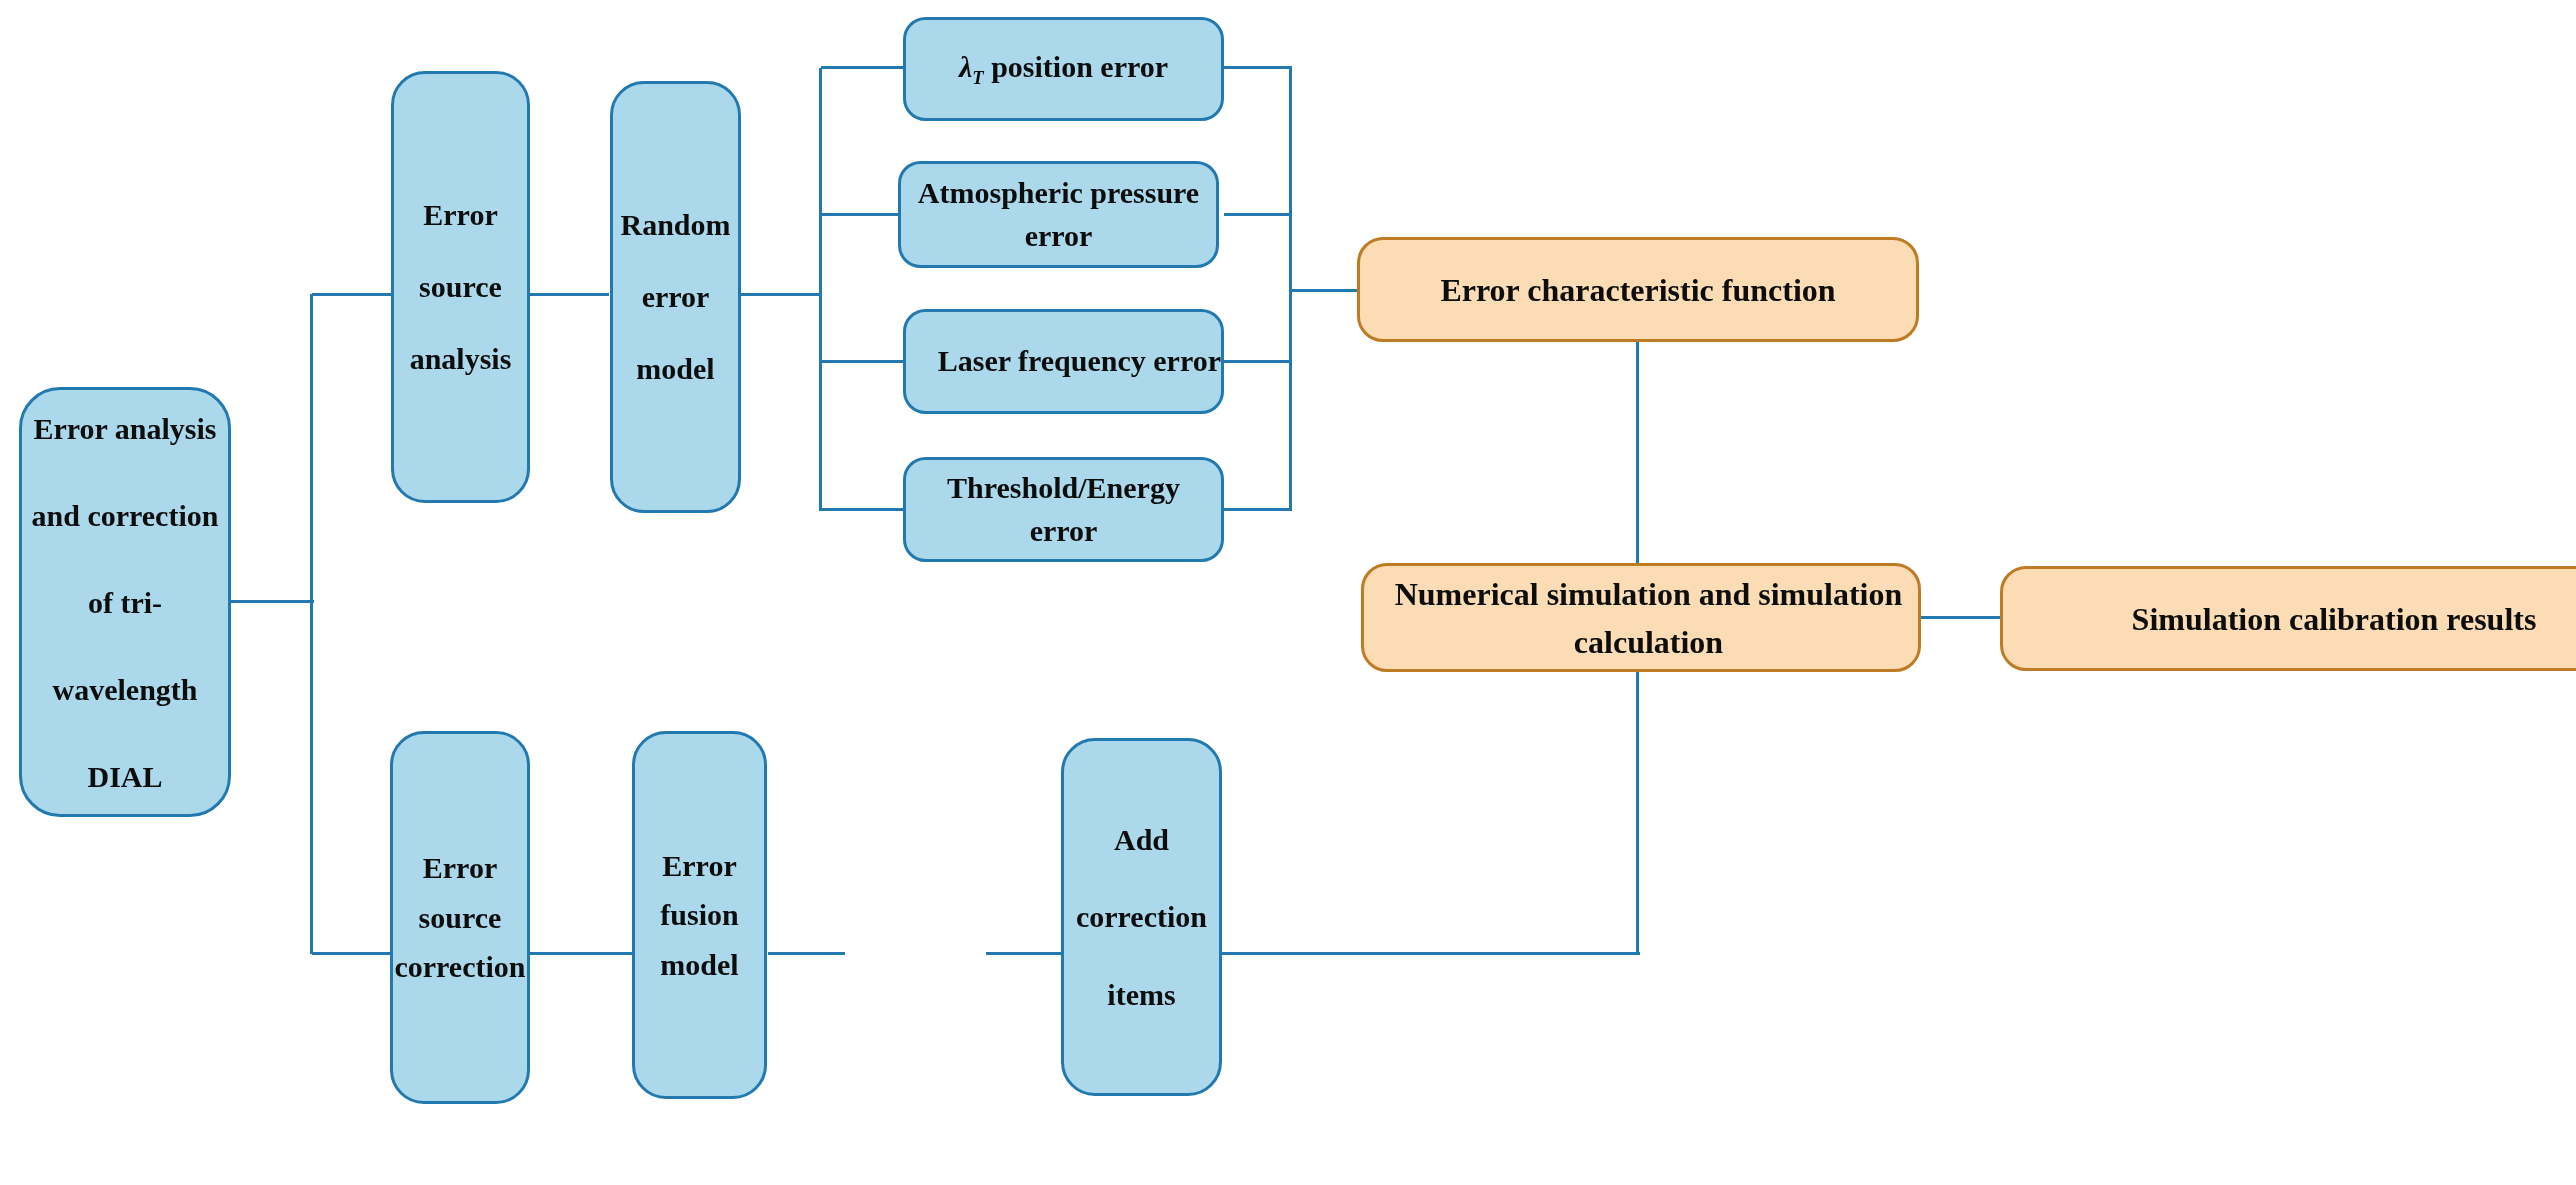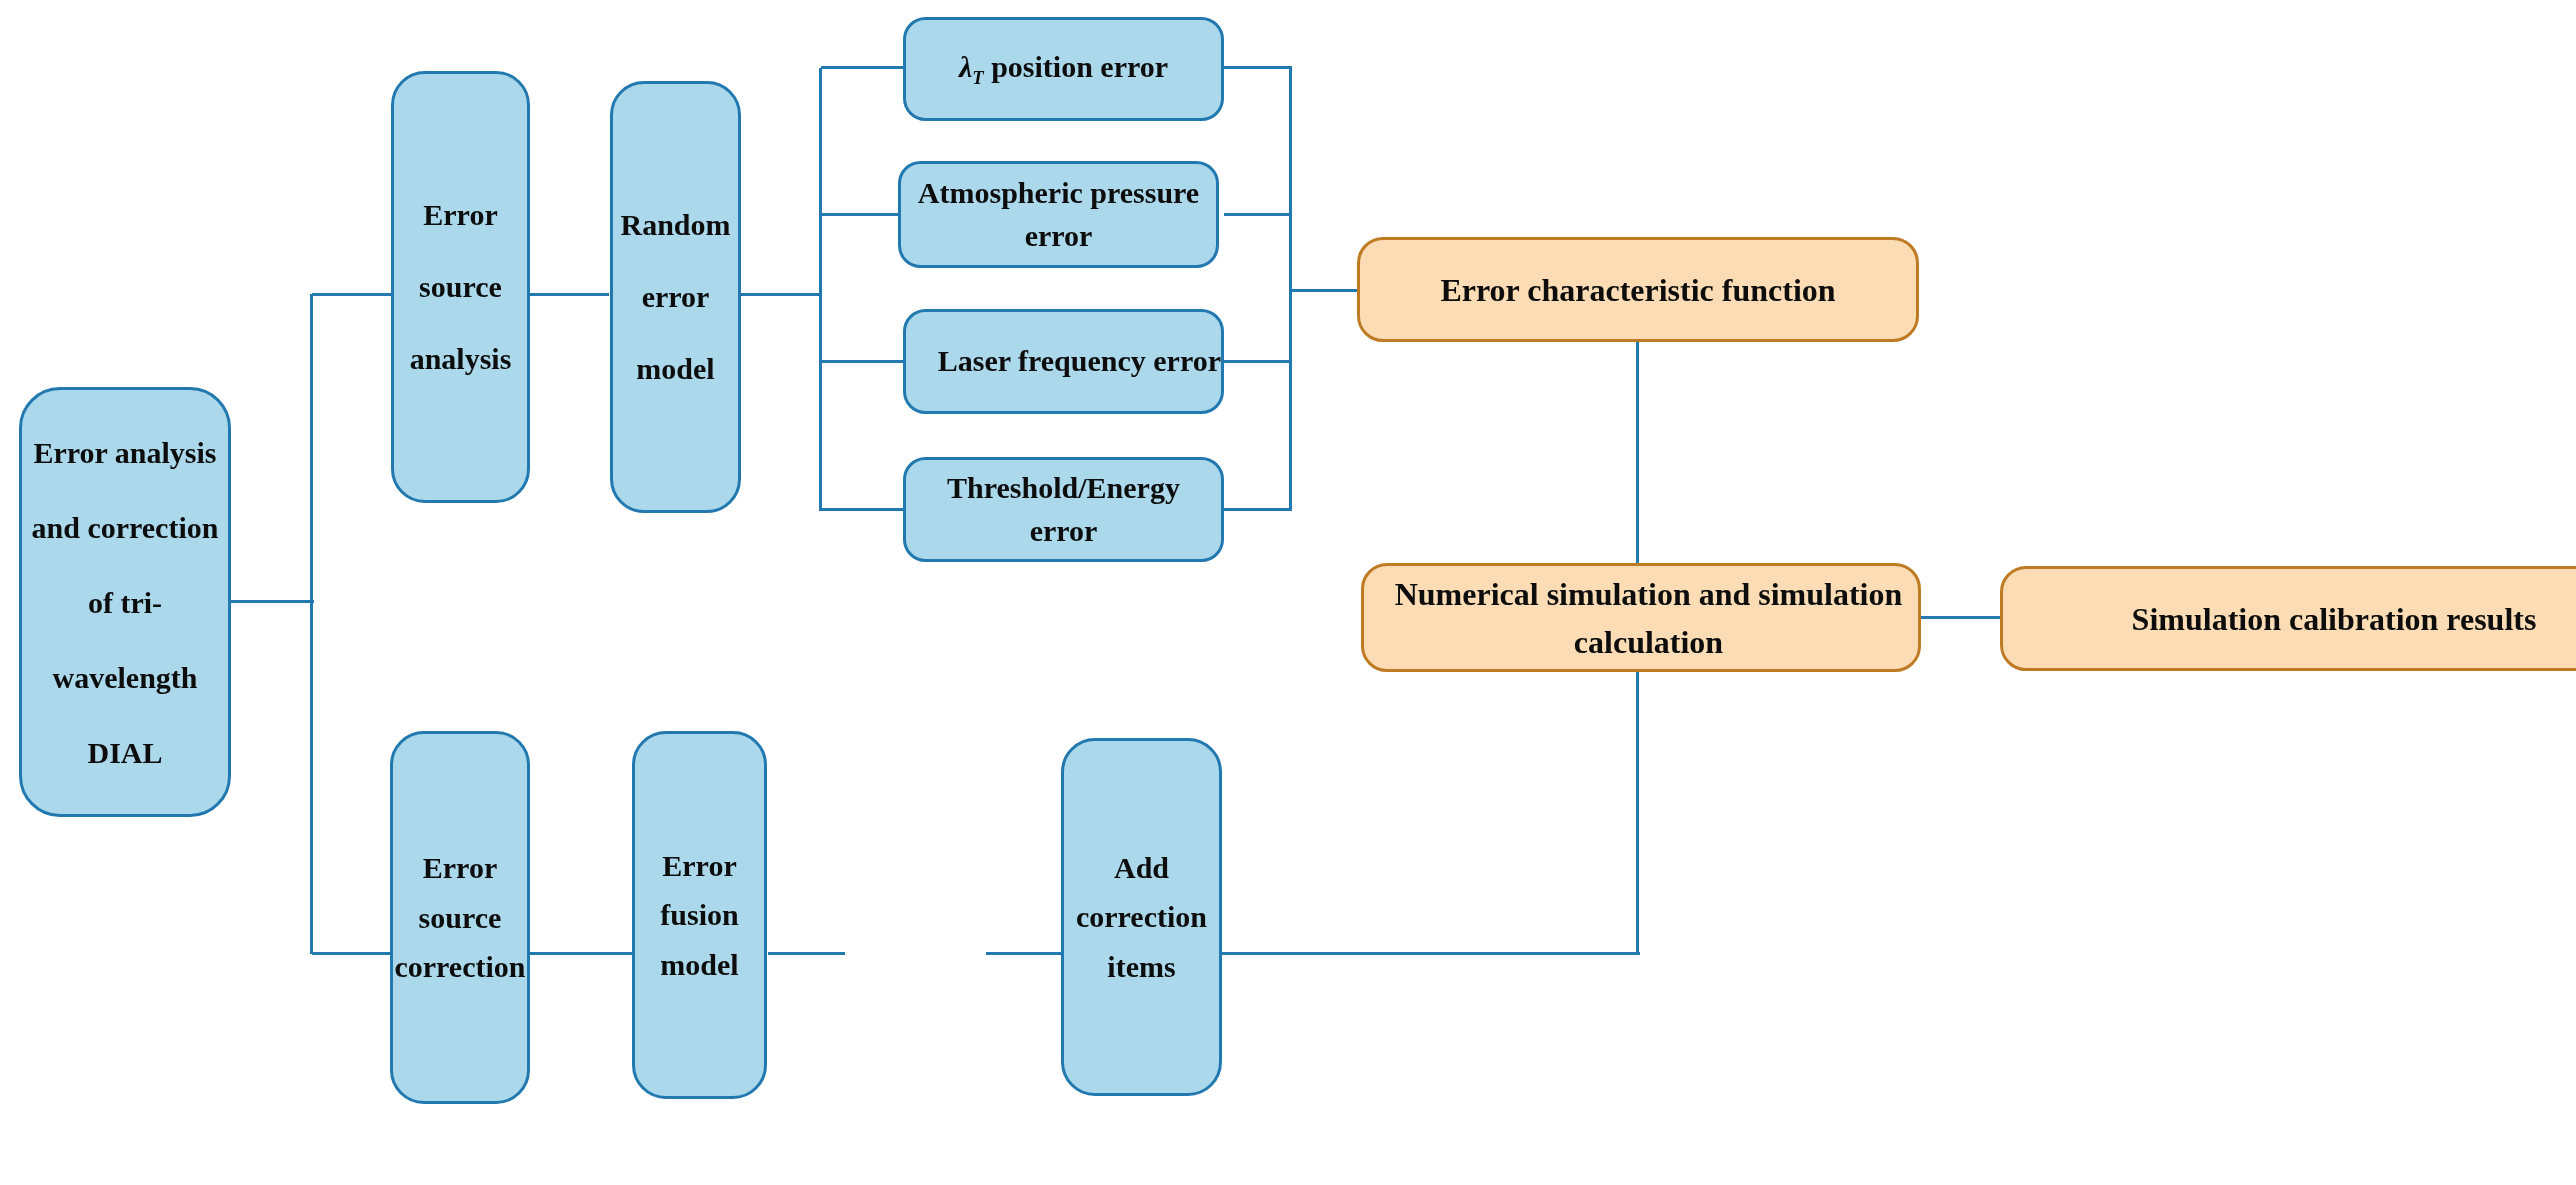--- a/index.html
+++ b/index.html
@@ -36,21 +36,21 @@
   }
   .node .tline { white-space: nowrap; }
   .blue {
     background: var(--blue-fill, #abd9eb);
     border: 3px solid var(--blue-border, #2279b0);
   }
   .orange {
     background: var(--orange-fill, #fbdcb4);
     border: 3.8px solid var(--orange-border, #bf7b23);
   }
-  .n-main   { border-radius: 41px; font-size: 30px; }
+  .n-main   { border-radius: 41px; font-size: 30px; gap: 12px; }
   .n-main .tline   { line-height: 2.5; }
   .n-talltop{ border-radius: 34px; font-size: 30px; }
   .n-talltop .tline{ line-height: 2.4; }
   .n-err    { border-radius: 22.5px; font-size: 30px; }
   .n-err .tline    { line-height: 1.42; }
   .n-orange { border-radius: 26px; font-size: 32px; }
   .n-orange .tline { line-height: 1.5; }
   .n-bottom { border-radius: 34px; font-size: 30px; }
   .n-bottom .tline { line-height: 1.65; }
   .math { font-style: italic; }
@@ -143,20 +143,20 @@
       <div class="tline">correction</div>
     </div>
 
   <div class="node blue n-bottom" style="left:632px; top:731px; width:135px; height:368px;">
       <div class="tline">Error</div>
       <div class="tline">fusion</div>
       <div class="tline">model</div>
     </div>
 
 
-  <div class="node blue n-bottom" style="left:1061px; top:738px; width:161px; height:358px;">
+  <div class="node blue n-bottom" style="left:1061px; top:738px; width:161px; height:358px;gap:28px;">
       <div class="tline">Add</div>
       <div class="tline">correction</div>
       <div class="tline">items</div>
     </div>
 
 </div>
 
 
 </body></html>

